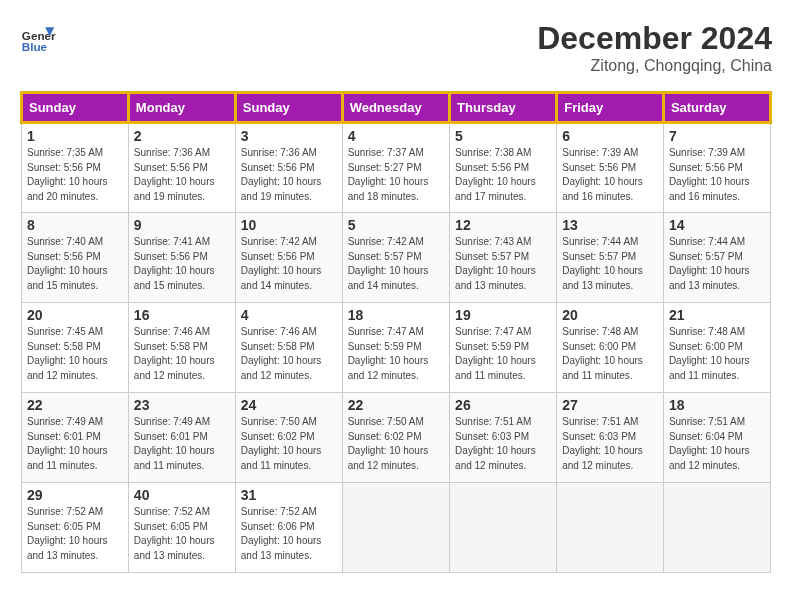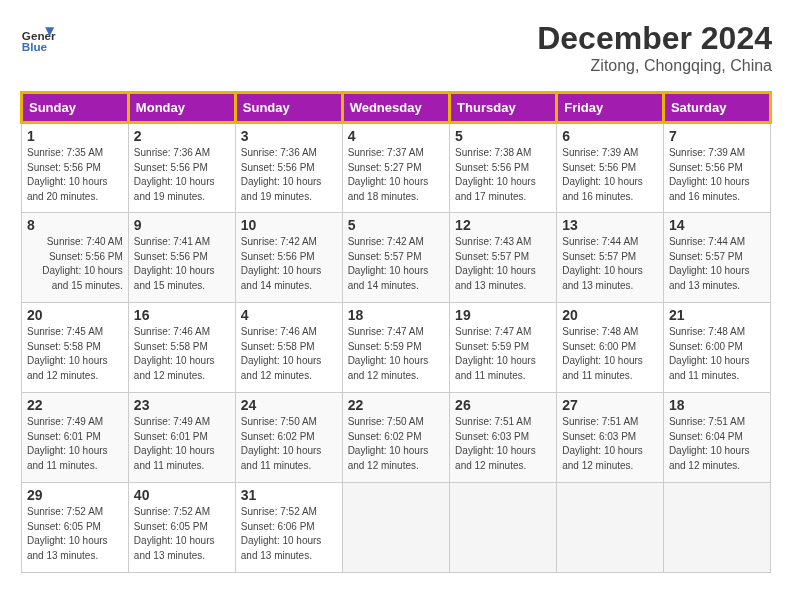--- a/index.html
+++ b/index.html
@@ -155,21 +155,21 @@
           <span class="day-num">7</span>
           <div class="day-info" style="white-space: pre-line;">Sunrise: 7:39 AM
 Sunset: 5:56 PM
 Daylight: 10 hours
 and 16 minutes.</div>
         </td>
       </tr>
       <tr>
         <td>
           <span class="day-num">8</span>
-          <div class="day-info" style="white-space: pre-line; text-align: right;">Sunrise: 7:40 AM
+          <div class="day-info" style="white-space: pre-line;">Sunrise: 7:40 AM
 Sunset: 5:56 PM
 Daylight: 10 hours
 and 15 minutes.</div>
         </td>
         <td>
           <span class="day-num">9</span>
           <div class="day-info" style="white-space: pre-line;">Sunrise: 7:41 AM
 Sunset: 5:56 PM
 Daylight: 10 hours
 and 15 minutes.</div>

